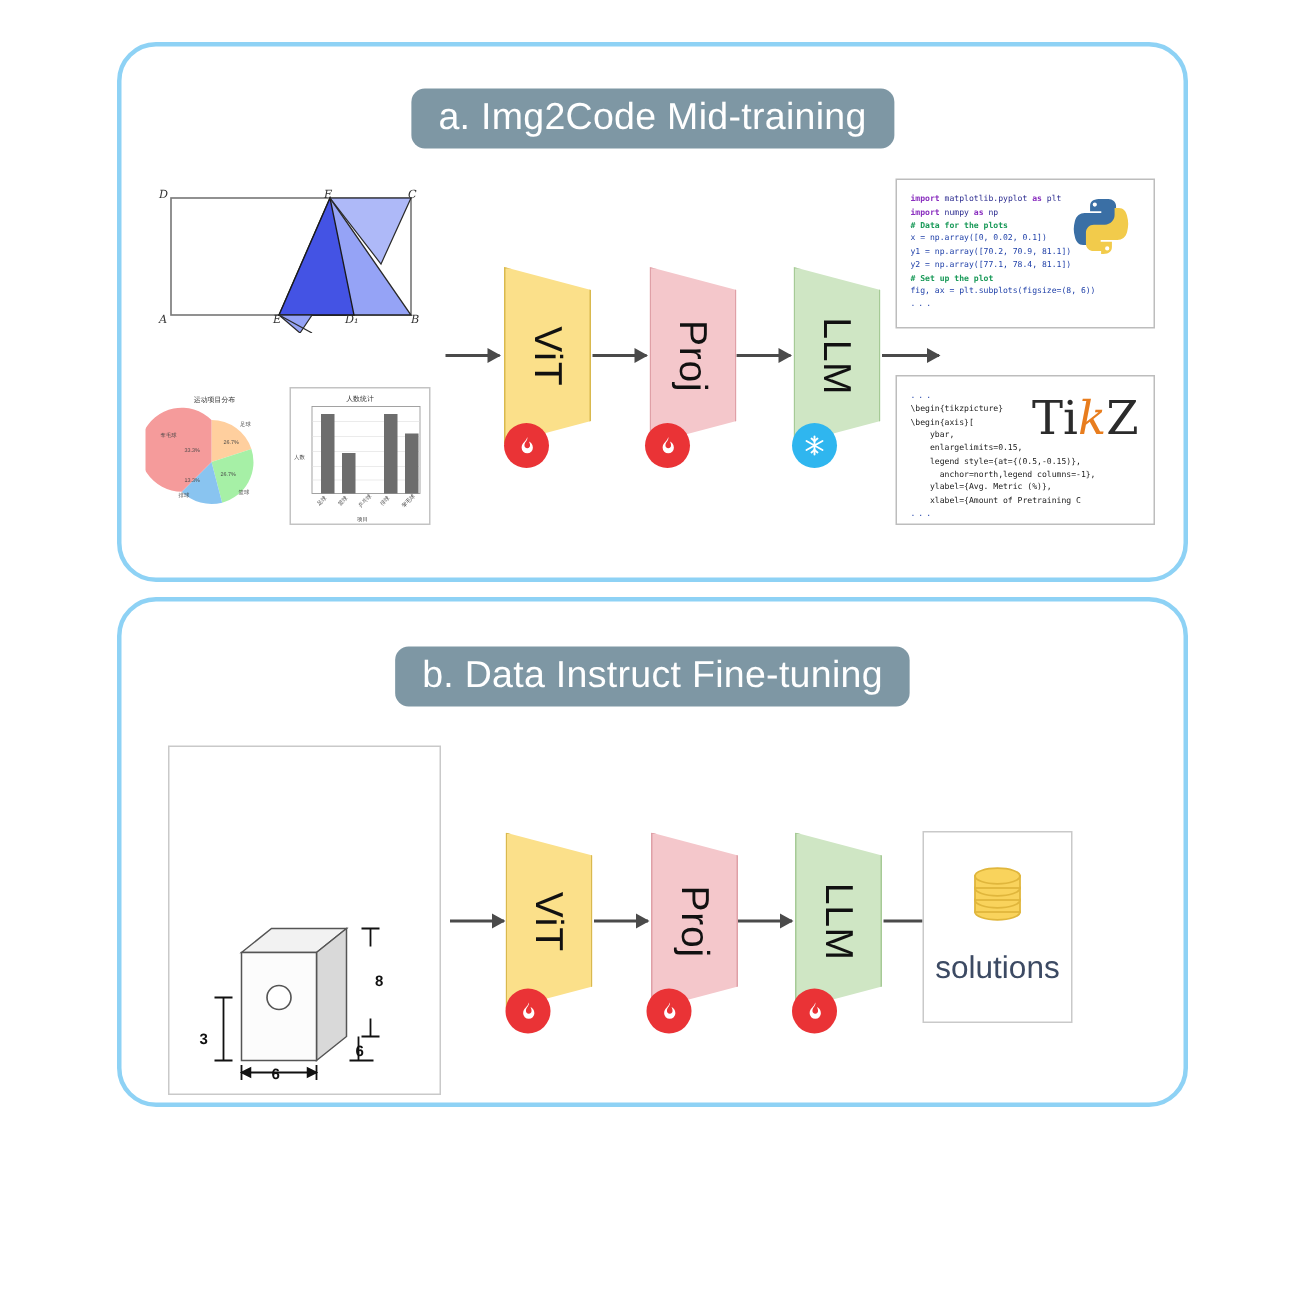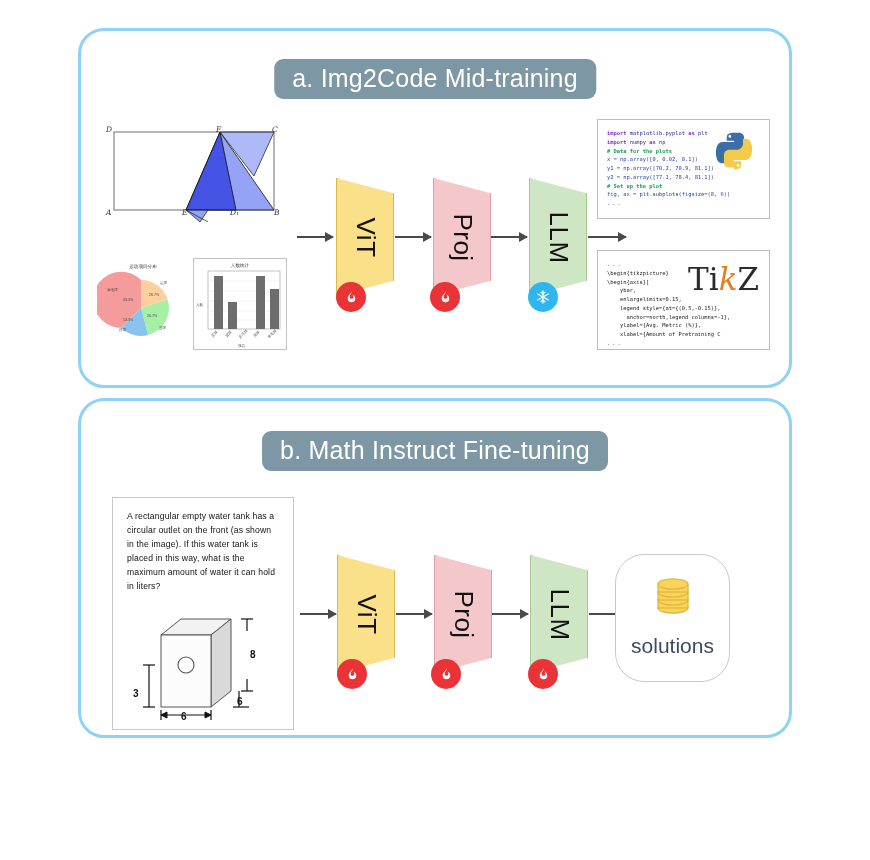--- a/index.html
+++ b/index.html
@@ -271,25 +271,24 @@
     enlargelimits=0.15,
     legend style={at={(0.5,-0.15)},
       anchor=north,legend columns=-1},
     ylabel={Avg. Metric (%)},
     xlabel={Amount of Pretraining C
 <span class="tok-dots">...</span></pre>
     <div class="tikz" style="right:10px;top:10px;">Ti<span class="k">k</span>Z</div>
   </div>
 
   <div class="panel" id="panel-b">
-    <div class="panel-title">b. Math Instruct Fine-tuning</div>
+    <div class="panel-title">b. Data Instruct Fine-tuning</div>
   </div>
 
   <div class="q-card" style="left:112px;top:497px;width:182px;height:233px;">
-    <div class="q-text">A rectangular empty water tank has a circular outlet on the front (as shown in the image). If this water tank is placed in this way, what is the maximum amount of water it can hold in liters?</div>
     <svg width="182" height="120" viewBox="0 0 182 120" style="position:absolute;left:0;top:105px;">
       <polygon points="48,32 68,16 118,16 98,32" fill="#f2f2f2" stroke="#555" stroke-width="1"></polygon>
       <polygon points="98,32 118,16 118,88 98,104" fill="#d9d9d9" stroke="#555" stroke-width="1"></polygon>
       <rect x="48" y="32" width="50" height="72" fill="#fcfcfc" stroke="#555" stroke-width="1"></rect>
       <circle cx="73" cy="62" r="8" fill="#ffffff" stroke="#555" stroke-width="1.1"></circle>
       <g stroke="#111" stroke-width="1.2" fill="none">
         <line x1="128" y1="16" x2="140" y2="16"></line>
         <line x1="134" y1="16" x2="134" y2="28"></line>
         <line x1="128" y1="88" x2="140" y2="88"></line>
         <line x1="134" y1="88" x2="134" y2="76"></line>
@@ -341,21 +340,21 @@
   <div class="trap llm" style="left:530px;top:555px;">
     <div class="shape"></div>
     <div class="lbl">LLM</div>
   </div>
   <div class="badge fire" style="left:528px;top:659px;">
     <svg width="15" height="15" viewBox="0 0 24 24">
       <path d="M12 2c1 4-3 5-3 9a3 3 0 006 0c0-2-1-3-1-4 2 1 4 3.5 4 6.5A6 6 0 116 13.5C6 8 11 7 12 2z" fill="#fff"></path>
     </svg>
   </div>
 
-  <div class="sol-card" style="left:615px;top:554px;width:115px;height:128px;border-radius:29px;">
+  <div class="sol-card" style="left:615px;top:554px;width:100px;height:128px;">
     <svg width="42" height="46" viewBox="0 0 42 46">
       <g fill="#f9d35c" stroke="#e0b63c" stroke-width="1.2">
         <ellipse cx="21" cy="30" rx="15" ry="5.2"></ellipse>
         <rect x="6" y="22" width="30" height="8"></rect>
         <ellipse cx="21" cy="22" rx="15" ry="5.2"></ellipse>
         <rect x="6" y="14" width="30" height="8"></rect>
         <ellipse cx="21" cy="14" rx="15" ry="5.2"></ellipse>
         <rect x="6" y="6" width="30" height="8"></rect>
         <ellipse cx="21" cy="6" rx="15" ry="5.2"></ellipse>
       </g>

